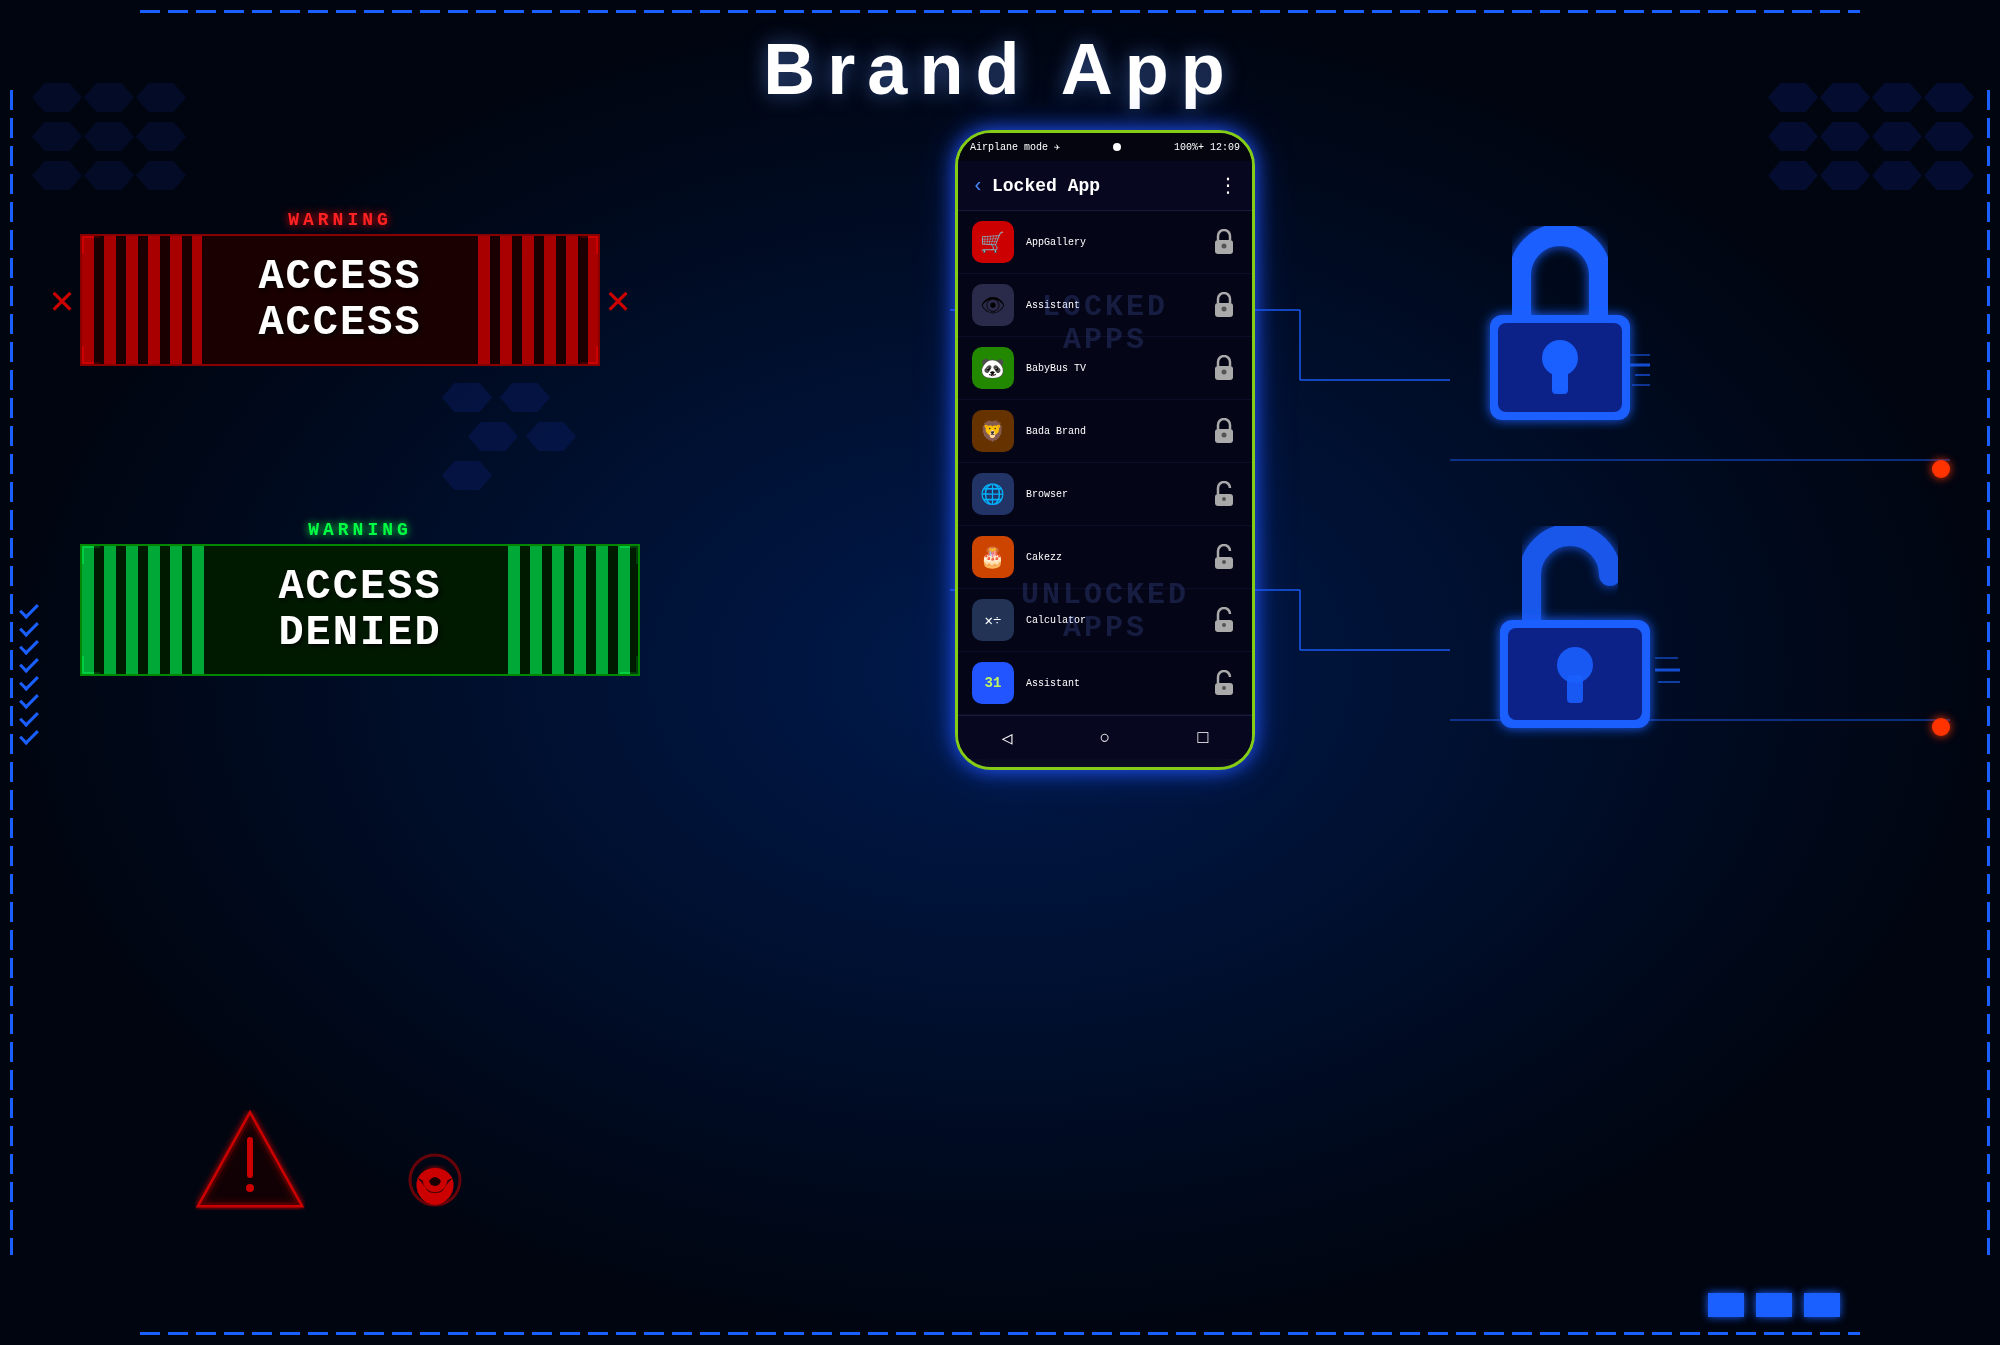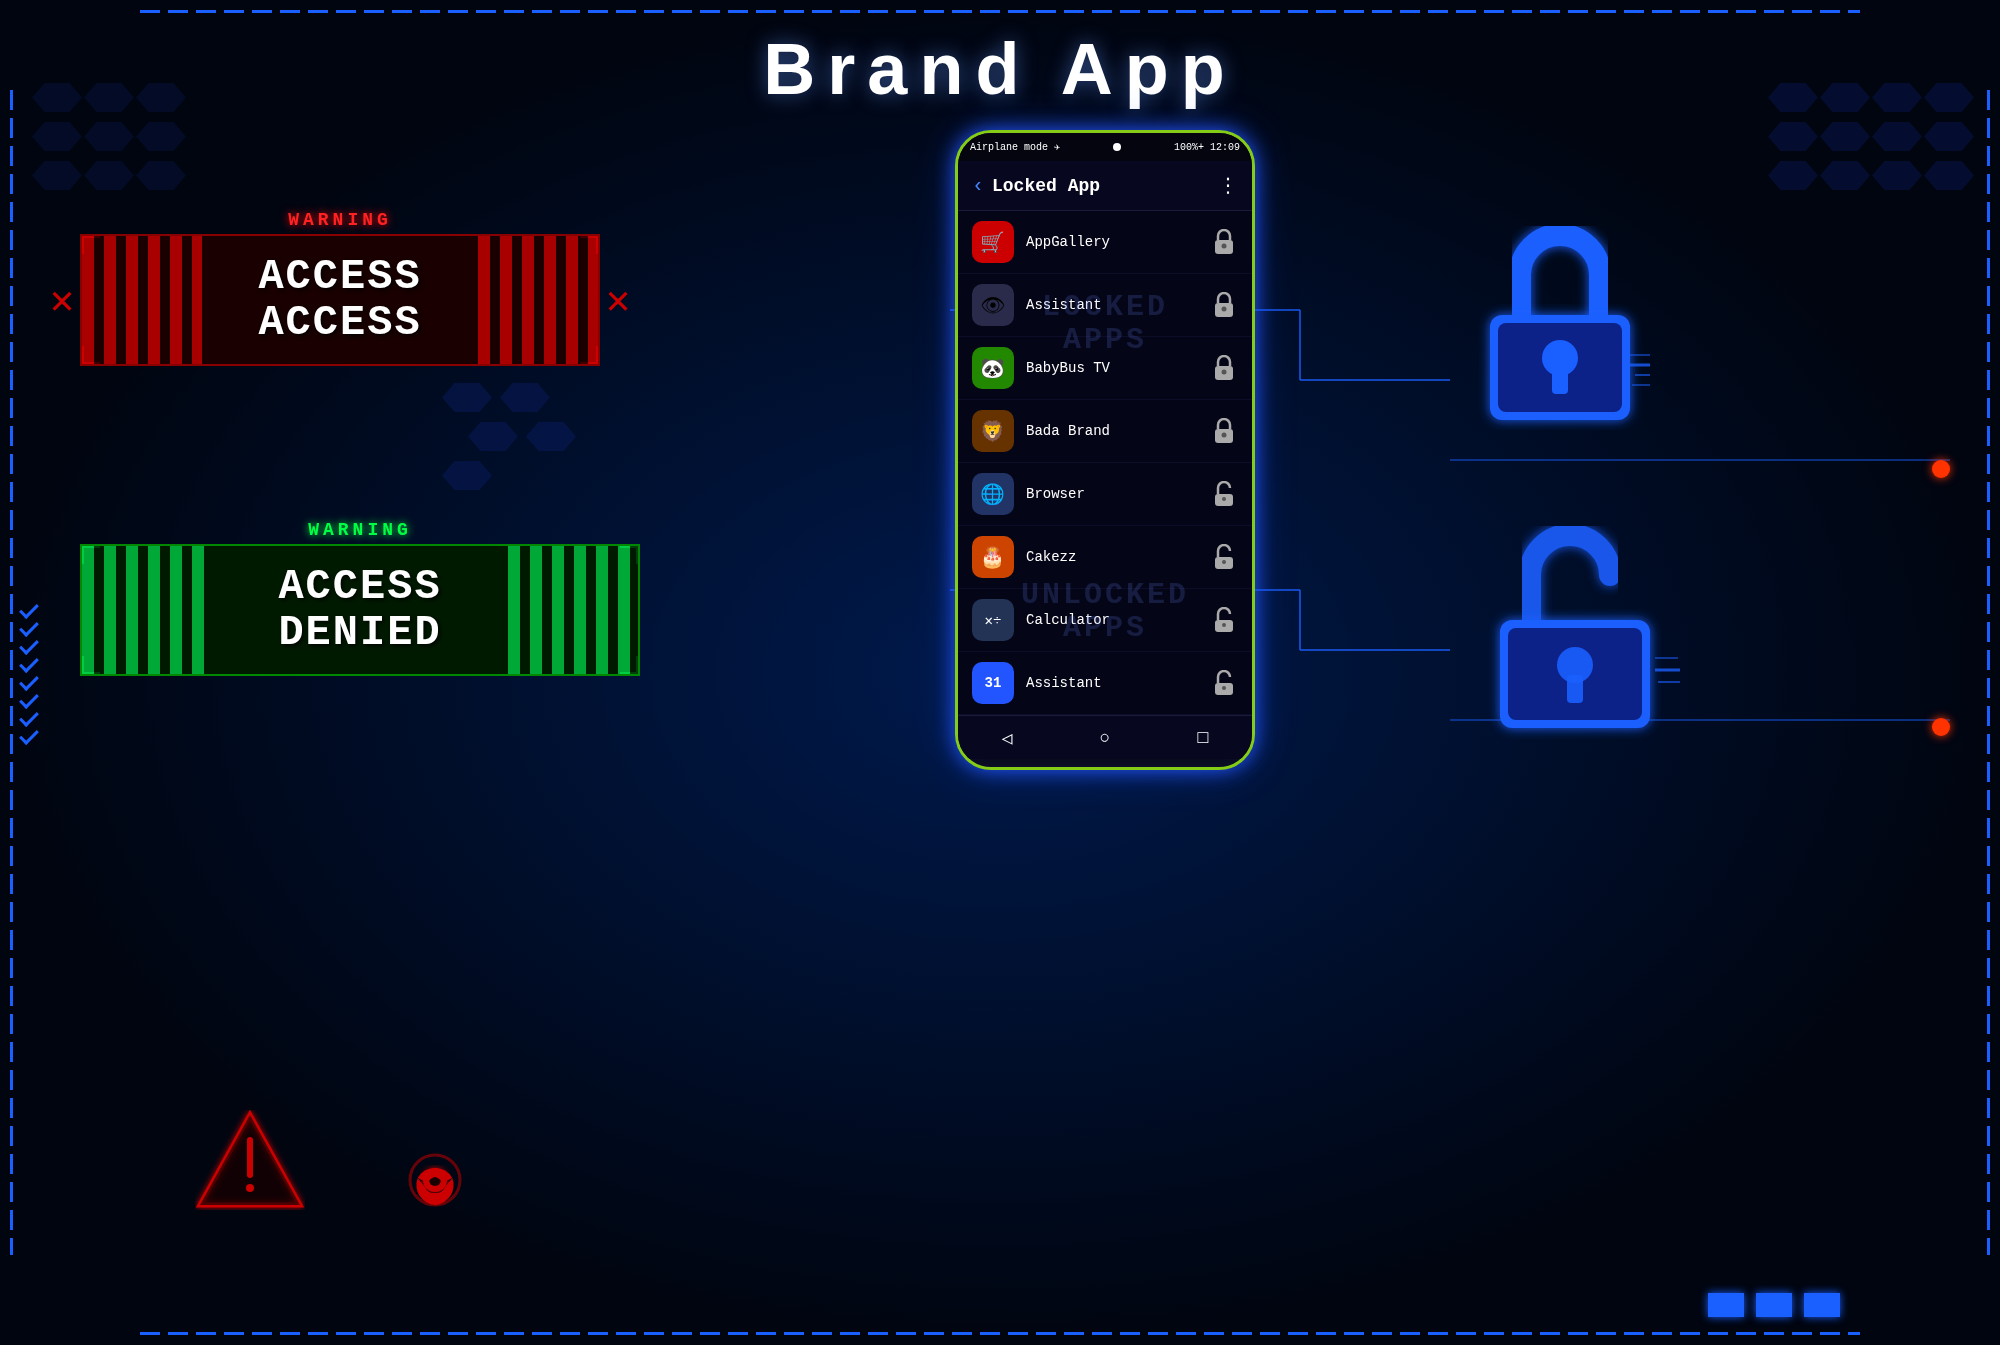--- a/index.html
+++ b/index.html
@@ -378,21 +378,21 @@
       border-radius: 10px;
       margin-right: 12px;
       display: flex;
       align-items: center;
       justify-content: center;
       font-size: 22px;
       flex-shrink: 0;
     }
     .app-name {
       color: white;
-      font-size: 14px;
+      font-size: 10px;
       flex: 1;
     }
     .lock-icon-closed {
       width: 28px;
       height: 28px;
       display: flex;
       align-items: center;
       justify-content: center;
     }
 
@@ -793,21 +793,21 @@
         <div class="lock-icon-closed">
           <svg width="22" height="26" viewBox="0 0 22 26" fill="#888">
             <rect x="2" y="13" width="18" height="12" rx="3" fill="#aaa"></rect>
             <path d="M5,13 L5,7 A6,6 0 0,1 17,7" fill="none" stroke="#aaa" stroke-width="2.5"></path>
             <circle cx="11" cy="18" r="2" fill="#555"></circle>
           </svg>
         </div>
       </div>
 
       <div class="app-item">
-        <div class="app-icon-wrapper" style="background:#2255ff; font-size:14px; color:#ffffff; font-weight:bold;">
+        <div class="app-icon-wrapper" style="background:#2255ff; font-size:14px; color:#bef264; font-weight:bold;">
           31
         </div>
         <span class="app-name">Assistant</span>
         <div class="lock-icon-closed">
           <svg width="22" height="26" viewBox="0 0 22 26" fill="#888">
             <rect x="2" y="13" width="18" height="12" rx="3" fill="#aaa"></rect>
             <path d="M5,13 L5,7 A6,6 0 0,1 17,7" fill="none" stroke="#aaa" stroke-width="2.5"></path>
             <circle cx="11" cy="18" r="2" fill="#555"></circle>
           </svg>
         </div>

